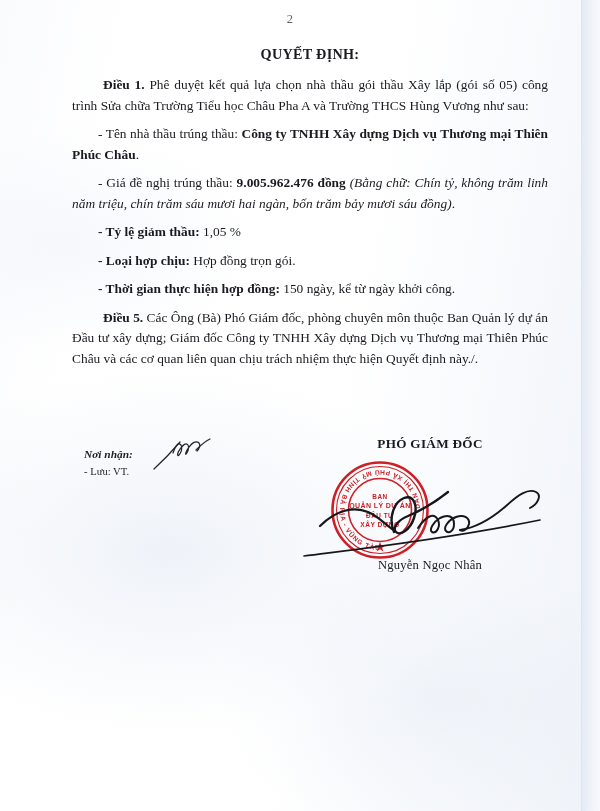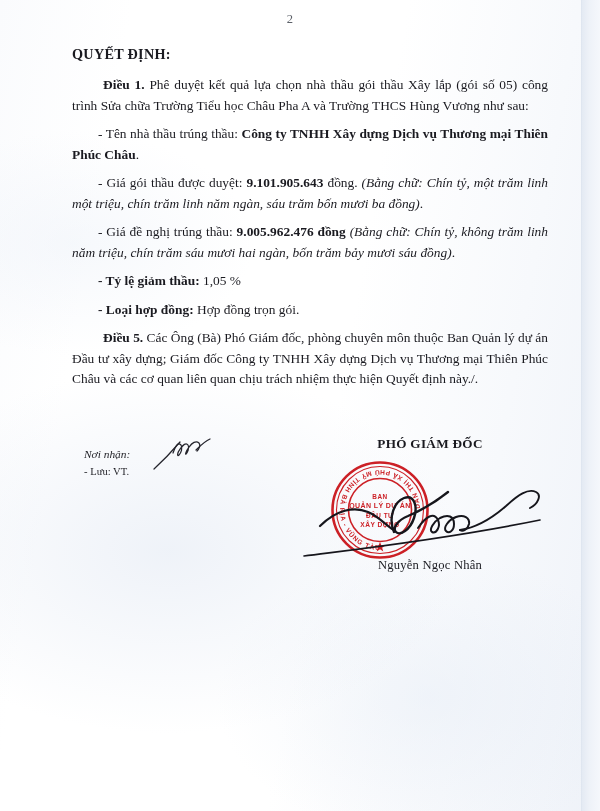--- a/index.html
+++ b/index.html
@@ -63,21 +63,21 @@
   }
 
   .content {
     position: absolute;
     left: 72px;
     top: 46px;
     width: 476px;
   }
 
   .doc-title {
-    text-align: left;
+    text-align: center;
     font-weight: bold;
     font-size: 14.2px;
     letter-spacing: 0.3px;
     margin: 0 0 12px 0;
   }
 
   p.para {
     margin: 8px 0 5px 0;
     text-align: justify;
     text-justify: inter-word;
@@ -103,21 +103,21 @@
   .recipients {
     position: absolute;
     left: 12px;
     top: 14px;
     width: 200px;
     font-size: 10.6px;
     line-height: 1.46;
     color: #1e1e24;
   }
   .recipients .rec-title {
-    font-weight: normal;
+    font-weight: bold;
     font-style: italic;
     font-size: 11.4px;
     margin-bottom: 1px;
   }
   .recipients .rec-item { white-space: nowrap; }
 
   
   .initial-mark {
     position: absolute;
     left: 68px;
@@ -190,37 +190,37 @@
     <div class="doc-title">QUYẾT ĐỊNH:</div>
 
     <p class="para">
       <span class="b">Điều 1.</span><span> Phê duyệt kết quả lựa chọn nhà thầu gói thầu Xây lắp (gói số 05) công trình Sửa chữa Trường Tiểu học Châu Pha A và Trường THCS Hùng Vương như sau:</span>
     </p>
 
     <p class="para dash">
       <span>- Tên nhà thầu trúng thầu: </span><span class="b">Công ty TNHH Xây dựng Dịch vụ Thương mại Thiên Phúc Châu</span><span>.</span>
     </p>
 
-    <p class="para dash">
-      <span>- Giá gói thầu được duyệt: </span><span class="b">9.101.905.643</span><span> đồng. </span><span class="i">(Bằng chữ: Chín tỷ, một trăm linh một triệu, chín trăm linh năm ngàn, sáu trăm bốn mươi ba đồng)</span><span>.</span>
-    </p>
 
     <p class="para dash">
       <span>- Giá đề nghị trúng thầu: </span><span class="b">9.005.962.476 đồng</span><span> </span><span class="i">(Bằng chữ: Chín tỷ, không trăm linh năm triệu, chín trăm sáu mươi hai ngàn, bốn trăm bảy mươi sáu đồng)</span><span>.</span>
     </p>
 
 
     <p class="para dash">
       <span class="b">- Tỷ lệ giảm thầu:</span><span> 1,05 %</span>
     </p>
 
     <p class="para dash">
-      <span class="b">- Loại hợp đồng:</span><span> Hợp đồng trọn gói.</span>
-    </p>
-
+      <span class="b">- Loại hợp chịu:</span><span> Hợp đồng trọn gói.</span>
+    </p>
+
+    <p class="para dash">
+      <span class="b">- Thời gian thực hiện hợp đồng:</span><span> 150 ngày, kể từ ngày khởi công.</span>
+    </p>
 
     <p class="para">
       <span class="b">Điều 5.</span><span> Các Ông (Bà) Phó Giám đốc, phòng chuyên môn thuộc Ban Quản lý dự án Đầu tư xây dựng; Giám đốc Công ty TNHH Xây dựng Dịch vụ Thương mại Thiên Phúc Châu và các cơ quan liên quan chịu trách nhiệm thực hiện Quyết định này./.</span>
     </p>
 
   </div>
 
   <div class="sig-area">
 
     <div class="recipients">

